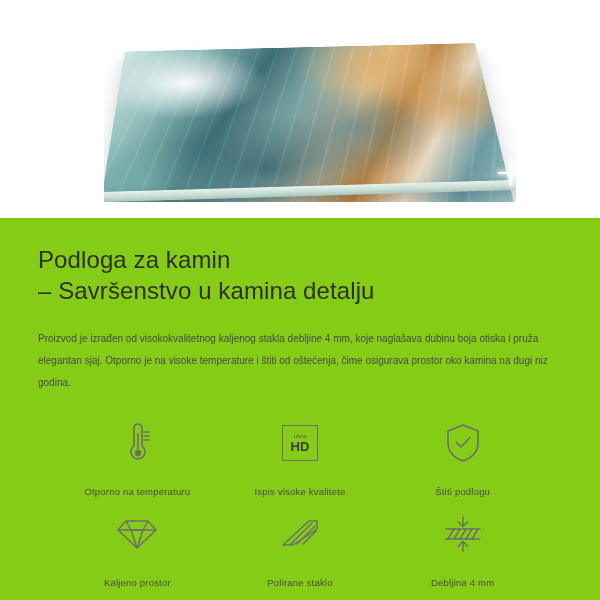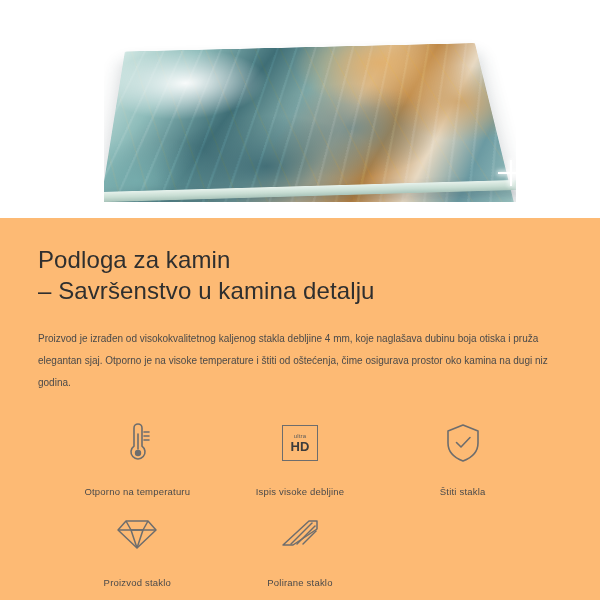--- a/index.html
+++ b/index.html
@@ -11,21 +11,21 @@
     height: 600px;
     background: #ffffff;
     font-family: "Liberation Sans", sans-serif;
     color: #3a3a3a;
     overflow: hidden;
   }
   .page {
     position: relative;
     width: 600px;
     height: 600px;
-    background: #fdba74;
+    background: #84cc16;
   }
 
   
   .hero {
     position: relative;
     width: 600px;
     height: 218px;
     overflow: hidden;
     background: #ffffff;
   }
@@ -220,54 +220,68 @@
         <div class="feature-label">Otporno na temperaturu</div>
       </div>
 
       <div class="feature">
         <div class="feature-icon">
           <div class="hd-badge">
             <span class="t1">ultra</span>
             <span class="t2">HD</span>
           </div>
         </div>
-        <div class="feature-label">Ispis visoke debljine</div>
+        <div class="feature-label">Ispis visoke kvalitete</div>
       </div>
 
       <div class="feature">
         <div class="feature-icon">
           <svg width="40" height="44" viewBox="0 0 40 44" fill="none" stroke="#6d6d6d" stroke-width="1.6" stroke-linecap="round" stroke-linejoin="round">
             <path d="M20 4 L35 10 V22 C35 31 28 37 20 40 C12 37 5 31 5 22 V10 Z"></path>
             <path d="M13.5 21.5 L18 26 L27 16.5"></path>
           </svg>
         </div>
-        <div class="feature-label">Štiti stakla</div>
+        <div class="feature-label">Štiti podlogu</div>
       </div>
 
       <div class="feature">
         <div class="feature-icon">
           <svg width="44" height="38" viewBox="0 0 44 38" fill="none" stroke="#6d6d6d" stroke-width="1.5" stroke-linejoin="round">
             <path d="M11 6 H33 L41 15 L22 33 L3 15 Z"></path>
             <path d="M3 15 H41"></path>
             <path d="M11 6 L16 15 L22 33"></path>
             <path d="M33 6 L28 15 L22 33"></path>
             <path d="M16 15 H28"></path>
           </svg>
         </div>
-        <div class="feature-label">Proizvod staklo</div>
+        <div class="feature-label">Kaljeno prostor</div>
       </div>
 
       <div class="feature">
         <div class="feature-icon">
           <svg width="42" height="34" viewBox="0 0 42 34" fill="none" stroke="#6d6d6d" stroke-width="1.5" stroke-linecap="round" stroke-linejoin="round">
             <path d="M4 28 L30 4 L38 4 L38 12 L14 28 Z" stroke="#6d6d6d"></path>
             <path d="M12 27 L33 6"></path>
             <path d="M18 27 L36 9"></path>
             <path d="M24 27 L37 14"></path>
           </svg>
         </div>
         <div class="feature-label">Polirane staklo</div>
       </div>
 
+      <div class="feature">
+        <div class="feature-icon">
+          <svg width="44" height="40" viewBox="0 0 44 40" fill="none" stroke="#6d6d6d" stroke-width="1.5" stroke-linecap="round" stroke-linejoin="round">
+            <path d="M22 3 V11"></path>
+            <path d="M17.5 8 L22 12.5 L26.5 8"></path>
+            <path d="M22 37 V29"></path>
+            <path d="M17.5 32 L22 27.5 L26.5 32"></path>
+            <path d="M5 15 H39"></path>
+            <path d="M5 25 H39"></path>
+            <path d="M7 25 L13 15 M13 25 L19 15 M19 25 L25 15 M25 25 L31 15 M31 25 L37 15"></path>
+          </svg>
+        </div>
+        <div class="feature-label">Debljina 4 mm</div>
+      </div>
 
     </div>
   </div>
 </div>
 
 </body></html>

